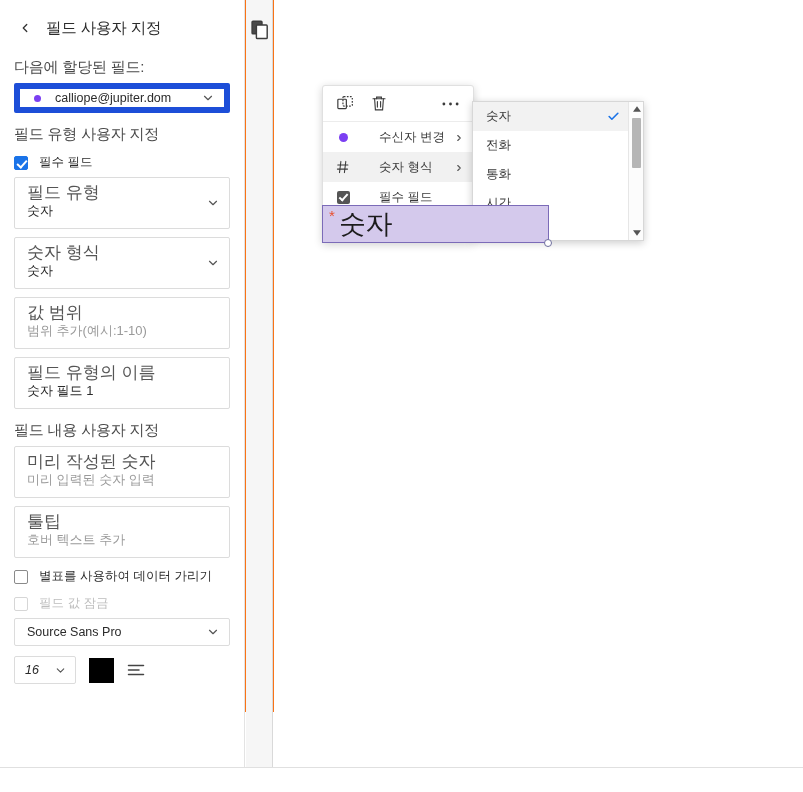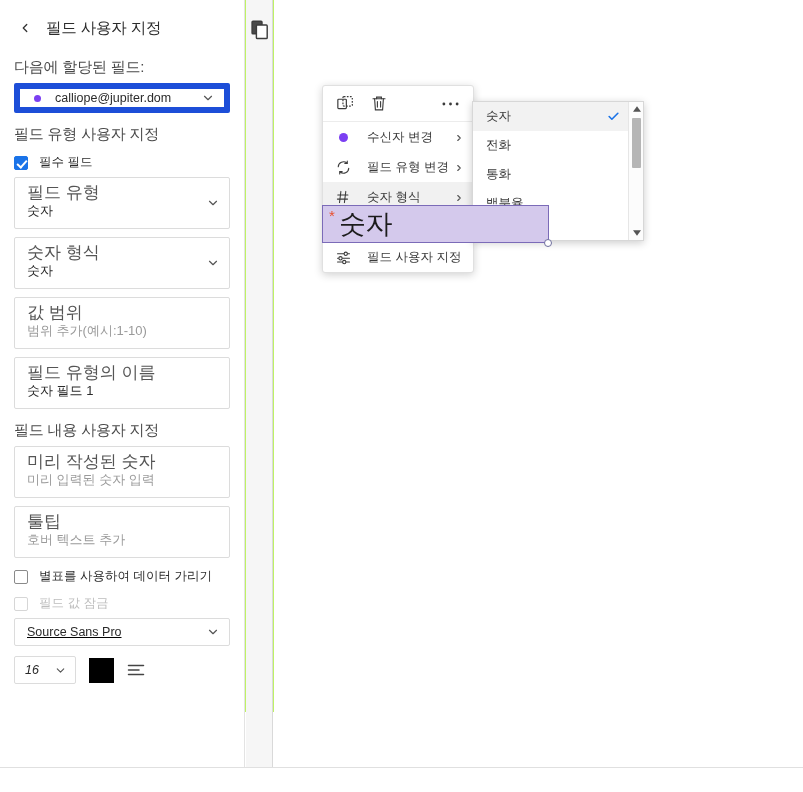--- a/index.html
+++ b/index.html
@@ -3,21 +3,21 @@
 <meta charset="utf-8">
 <style>
   * { box-sizing: border-box; }
   html, body {
     margin: 0; padding: 0;
     width: 803px; height: 792px;
     background: #ffffff;
     font-family: "Liberation Sans", "DejaVu Sans", sans-serif;
     overflow: hidden;
   }
-  .app { position: relative; width: 803px; height: 712px; background: #bef264; }
+  .app { position: relative; width: 803px; height: 712px; background: #f97316; }
 
   
   .sidebar {
     position: absolute; left: 0; top: 0; width: 245px; height: 767px;
     background: #ffffff; border-right: 1px solid #e3e3e3;
   }
   .sb-header { display: flex; align-items: center; padding: 12px 0 0 14px; height: 44px; }
   .back-arrow {
     width: 22px; height: 22px; display: flex; align-items: center; justify-content: center;
     cursor: pointer; color: #333;
@@ -66,21 +66,20 @@
   }
   .cb.disabled { border-color: #d6d6d6; }
   .cb-label { font-size: 12.5px; color: #2b2b2b; margin-left: 11px; }
   .cb-label.disabled { color: #bdbdbd; }
 
   
   .font-select {
     height: 28px; border: 1px solid #dcdcdc; border-radius: 2px; background: #fff;
     display: flex; align-items: center; padding: 0 10px 0 12px; position: relative;
     margin-bottom: 10px;
-    text-decoration: underline;
   }
   .font-name { font-size: 12.5px; color: #2b2b2b; }
   .fmt-row { display: flex; align-items: center; gap: 13px; }
   .size-select {
     width: 62px; height: 28px; border: 1px solid #dcdcdc; border-radius: 2px; background: #fff;
     display: flex; align-items: center; padding: 0 6px 0 10px; position: relative; font-style: italic;
   }
   .size-val { font-size: 12.5px; color: #2b2b2b; }
   .size-select .chev { right: 7px; }
   .color-swatch { width: 25px; height: 25px; background: #000000; border: 1px solid #000; }
@@ -113,21 +112,21 @@
   .ctx-ic.more { margin-left: auto; }
   .ctx-item {
     display: flex; align-items: center; height: 30px; padding: 0 9px 0 12px;
     font-size: 12.5px; color: #3a3a3a; position: relative;
   }
   .ctx-item.hl { background: #f1f1f1; }
   .ctx-icon-slot {
     width: 16px; height: 16px; display: flex; align-items: center; justify-content: center;
     flex: 0 0 auto; color: #3b3b3b;
   }
-  .ctx-text { margin-left: 16px; white-space: nowrap; }
+  .ctx-text { margin-left: 28px; white-space: nowrap; }
   .ctx-arrow { margin-left: auto; width: 10px; height: 10px; color: #555; }
   .ctx-cb {
     width: 13px; height: 13px; background: #555; border-radius: 2px; position: relative;
   }
   .ctx-cb:after {
     content: ""; position: absolute; left: 4px; top: 1px; width: 3px; height: 7px;
     border: solid #fff; border-width: 0 2px 2px 0; transform: rotate(42deg);
   }
 
   
@@ -341,36 +340,20 @@
           <span style="width:9px;height:9px;border-radius:50%;background:#7b3ff2;display:block;"></span>
         </span>
         <span class="ctx-text">수신자 변경</span>
         <span class="ctx-arrow">
           <svg width="10" height="10" viewBox="0 0 24 24" fill="none" stroke="currentColor" stroke-width="2.6" stroke-linecap="round" stroke-linejoin="round">
               <polyline points="9 18 15 12 9 6"></polyline>
             </svg>
         </span>
       </div>
 
-      <div class="ctx-item">
-        <span class="ctx-icon-slot">
-          <svg width="15" height="15" viewBox="0 0 20 20" fill="none" stroke="#3b3b3b" stroke-width="1.5" stroke-linecap="round">
-            <path d="M3 9a7 7 0 0 1 11.5-5"></path>
-              <polyline points="15 1.5 15 4.5 11.8 4.5"></polyline>
-            <path d="M17 11a7 7 0 0 1-11.5 5"></path>
-              <polyline points="5 18.5 5 15.5 8.2 15.5"></polyline>
-          </svg>
-        </span>
-        <span class="ctx-text">필드 유형 변경</span>
-        <span class="ctx-arrow">
-          <svg width="10" height="10" viewBox="0 0 24 24" fill="none" stroke="currentColor" stroke-width="2.6" stroke-linecap="round" stroke-linejoin="round">
-              <polyline points="9 18 15 12 9 6"></polyline>
-            </svg>
-        </span>
-      </div>
 
       <div class="ctx-item hl">
         <span class="ctx-icon-slot">
           <svg width="14" height="14" viewBox="0 0 20 20" fill="none" stroke="#3b3b3b" stroke-width="1.5" stroke-linecap="round">
             <line x1="7" y1="2" x2="5" y2="18"></line>
               <line x1="14" y1="2" x2="12" y2="18"></line>
             <line x1="2.5" y1="7" x2="17" y2="7"></line>
               <line x1="2" y1="13" x2="16.5" y2="13"></line>
           </svg>
         </span>
@@ -414,23 +397,20 @@
               </svg>
           </span>
         </div>
         <div class="sub-item">
           <span>전화</span>
         </div>
         <div class="sub-item">
           <span>통화</span>
         </div>
         <div class="sub-item">
-          <span>백분율</span>
-        </div>
-        <div class="sub-item">
           <span>시간</span>
         </div>
       </div>
       <div class="sub-scroll">
         <span class="sc-arrow up">
           <svg width="8" height="6" viewBox="0 0 10 7" fill="currentColor">
               <polygon points="5,0 10,7 0,7"></polygon>
             </svg>
         </span>
         <span class="sc-thumb"></span>

